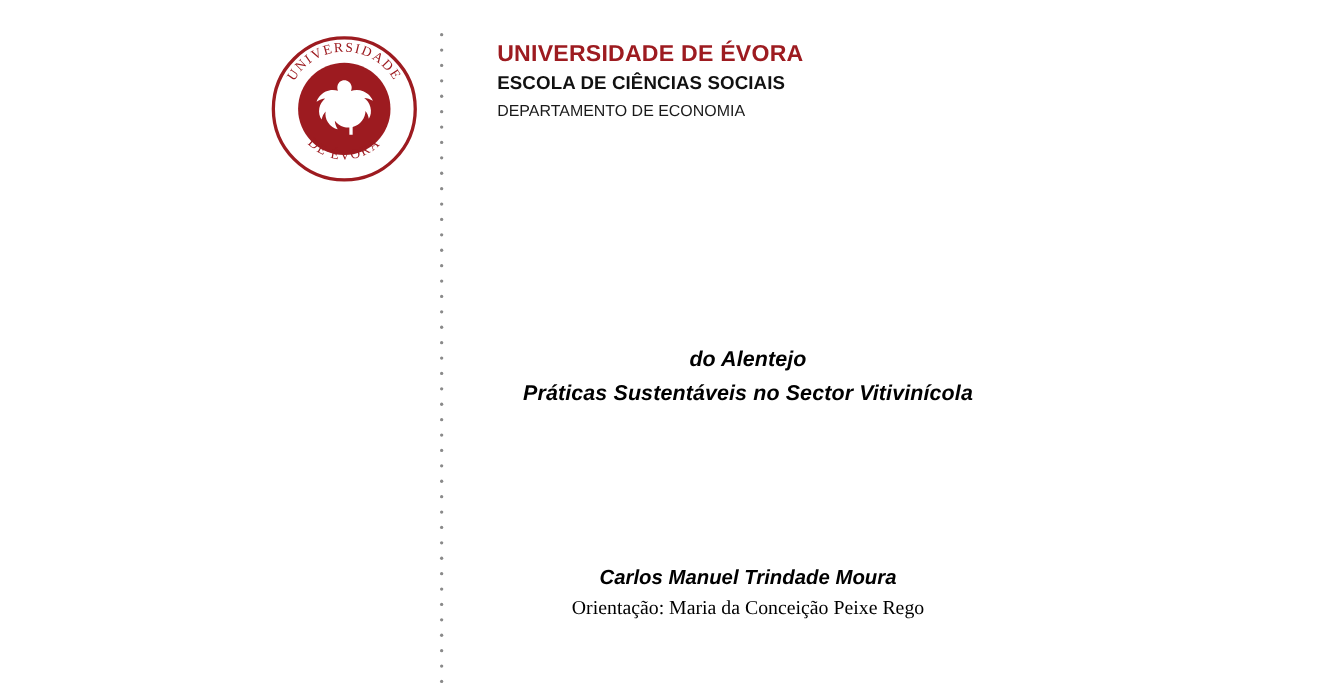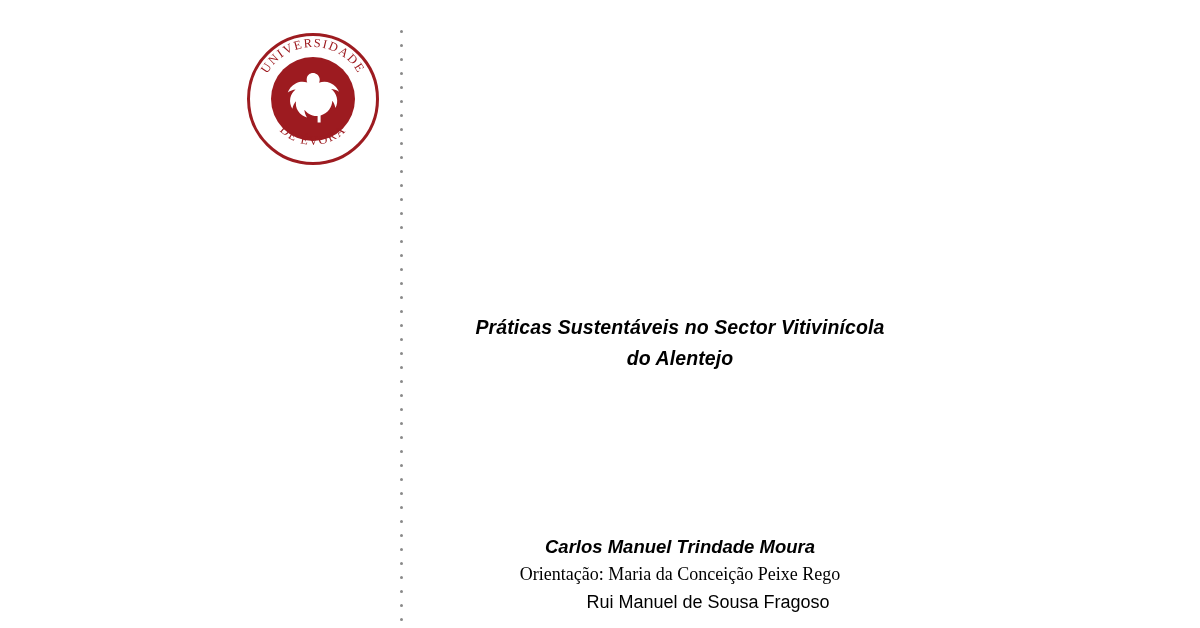--- a/index.html
+++ b/index.html
@@ -129,21 +129,21 @@
     font-style: italic;
     color: #000000;
     line-height: 31px;
     letter-spacing: 0.1px;
   }
 
   
   .author-block {
     position: absolute;
     left: 430px;
-    top: 534px;
+    top: 512px;
     width: 500px;
     text-align: center;
   }
   .author-name {
     font-size: 18.5px;
     font-weight: bold;
     font-style: italic;
     color: #000000;
     line-height: 26px;
   }
@@ -232,25 +232,29 @@
       <i style="top: 490px;"></i>
       <i style="top: 504px;"></i>
       <i style="top: 518px;"></i>
       <i style="top: 532px;"></i>
       <i style="top: 546px;"></i>
       <i style="top: 560px;"></i>
       <i style="top: 574px;"></i>
       <i style="top: 588px;"></i>
     </div>
 
+  <div class="header">
+    <div class="line1">UNIVERSIDADE DE ÉVORA</div>
+    <div class="line2">ESCOLA DE CIÊNCIAS SOCIAIS</div>
+    <div class="line3">DEPARTAMENTO DE ECONOMIA</div>
+  </div>
 
   <div class="title-block">
+    <div class="t-line">do Alentejo</div>
     <div class="t-line">Práticas Sustentáveis no Sector Vitivinícola</div>
-    <div class="t-line">do Alentejo</div>
   </div>
 
   <div class="author-block">
     <div class="author-name">Carlos Manuel Trindade Moura</div>
     <div class="advisor">Orientação: Maria da Conceição Peixe Rego</div>
-    <div class="advisor-2">Rui Manuel de Sousa Fragoso</div>
   </div>
 
 </div>
 
 </body></html>

